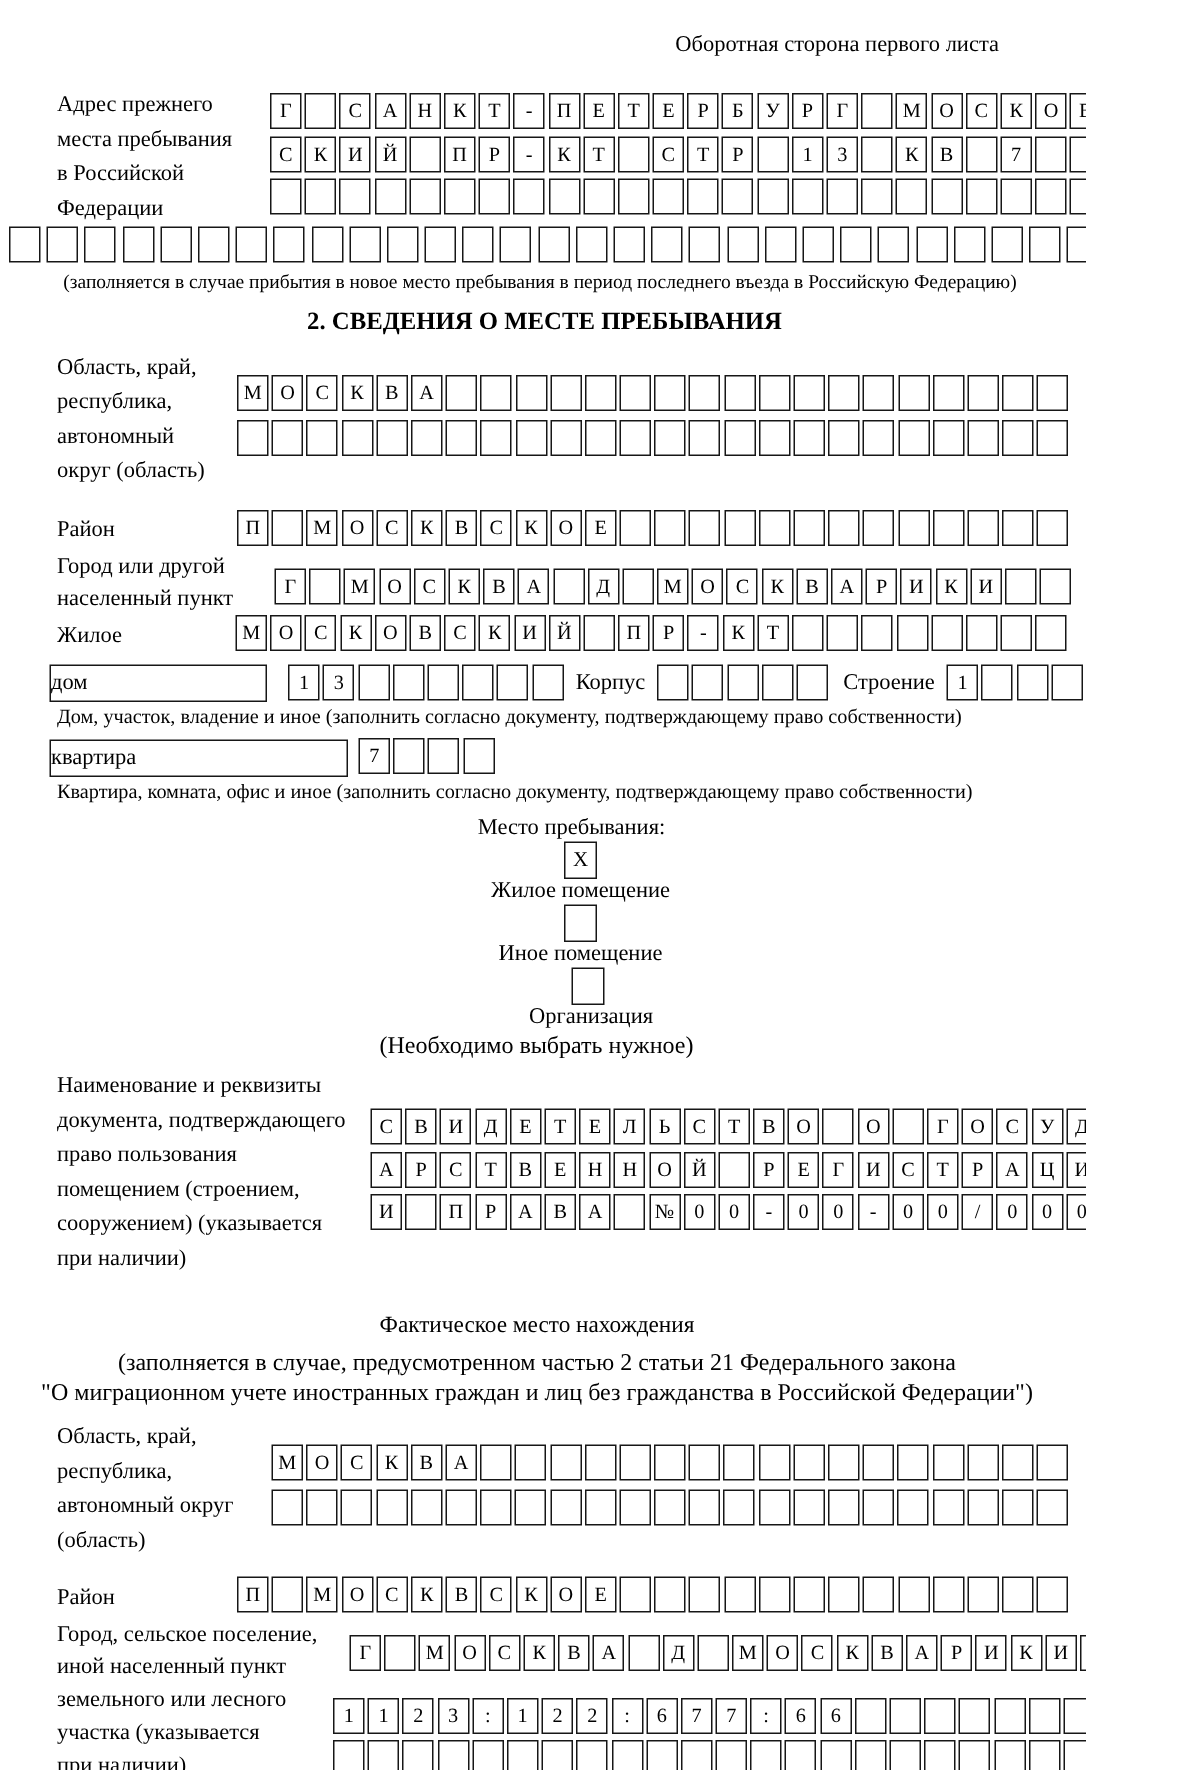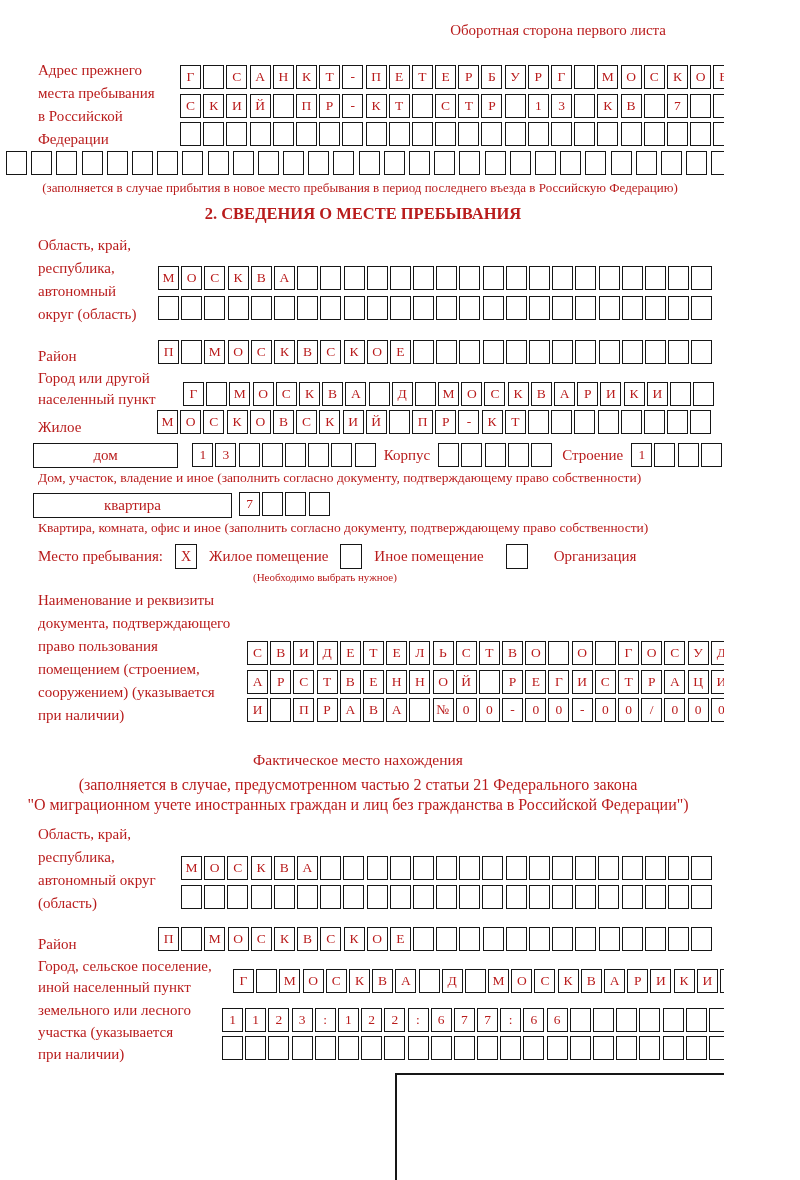--- a/index.html
+++ b/index.html
@@ -1,23 +1,23 @@
 <!DOCTYPE html>
 <html><head>
 <meta charset="utf-8">
 <style>
   html,body { margin:0; padding:0; background:#ffffff; }
   .page {
     position:relative; width:724px; height:1180px; box-sizing:border-box;
-    padding:22px 0 0 6px; background:#ffffff; color:#b91c1c;
+    padding:22px 0 0 6px; background:#ffffff; color:#000000;
     font-family:"Liberation Serif", serif; overflow:hidden;
   }
   .hdr { text-align:right; padding-right:58px; font-size:15px; margin-bottom:20px; }
 
-  .block { display:flex; align-items:flex-end; }
+  .block { display:flex; align-items:center; }
   .lbl { margin-left:32px; font-size:15px; line-height:23px; flex-shrink:0; }
   .w142 { width:142px; } .w120 { width:120px; } .w145 { width:145px; }
   .w119 { width:119px; } .w209 { width:209px; } .w143 { width:143px; }
   .w195 { width:195px; } .w184 { width:184px; }
 
   .cellrow { white-space:nowrap; height:25.6px; margin-bottom:3px; }
   .cell {
     display:inline-block; width:19px; height:22px; border:1.8px solid #161616;
     margin-right:2.2px; text-align:center; font-size:13.5px; line-height:22px;
     vertical-align:top; background:#fff;
@@ -25,36 +25,36 @@
   .row-full { margin-left:0; } .row-full .cell { margin-right:4.2px; }
   .mb4 .cellrow { margin-bottom:4px; }
 
   .note { font-size:13px; }
   .center { text-align:center; padding-right:10px; }
   .h2 { font-weight:bold; font-size:16.5px; text-align:center; padding-right:4px; margin:8px 0 10px 0; }
   .h3 { font-weight:normal; font-size:15.5px; text-align:center; padding-right:14px; margin:24px 0 6px 0; }
 
   .houserow { display:flex; align-items:center; margin:4px 0 2px 27px; }
   .bigbox {
-    display:inline-block; height:23px; border:1.8px solid #161616; text-align:center;
+    display:inline-block; height:23px; border:1.8px solid #161616; 
     font-size:15px; line-height:23px; vertical-align:top;
   }
   .bw168 { width:168px; } .bw197 { width:197px; }
   .inlinecells { display:inline-block; margin:0 0 0 14px; height:25.6px; }
   .inline-lbl { font-size:15px; margin:0 6px 0 6px; }
 
   .lnote { margin:2px 0 4px 32px; font-size:13.5px; }
 
-  .stayrow { display:flex; align-items:center; margin:8px 0 2px 32px; font-size:15px; }
+  .stayrow { display:flex; align-items:center; margin:8px 0 2px 32px; font-size:15px;flex-direction:column; }
   .chk {
     display:inline-block; width:20px; height:23px; border:1.8px solid #161616;
     text-align:center; font-size:14px; line-height:23px; margin-left:12px; flex-shrink:0;
   }
   .opt { margin-left:12px; }
-  .choose { margin:2px 0 6px 247px; font-size:11px; }
+  .choose { margin:2px 0 6px 247px; font-size:16px; }
 
   .fnote { text-align:center; padding-right:14px; font-size:16px; line-height:20px; }
 
   .stamp-box { margin:8px 0 0 389px; width:356px; height:174px; border:2px solid #161616; }
 </style>
 </head>
 <body>
 
 <div class="page">
 

